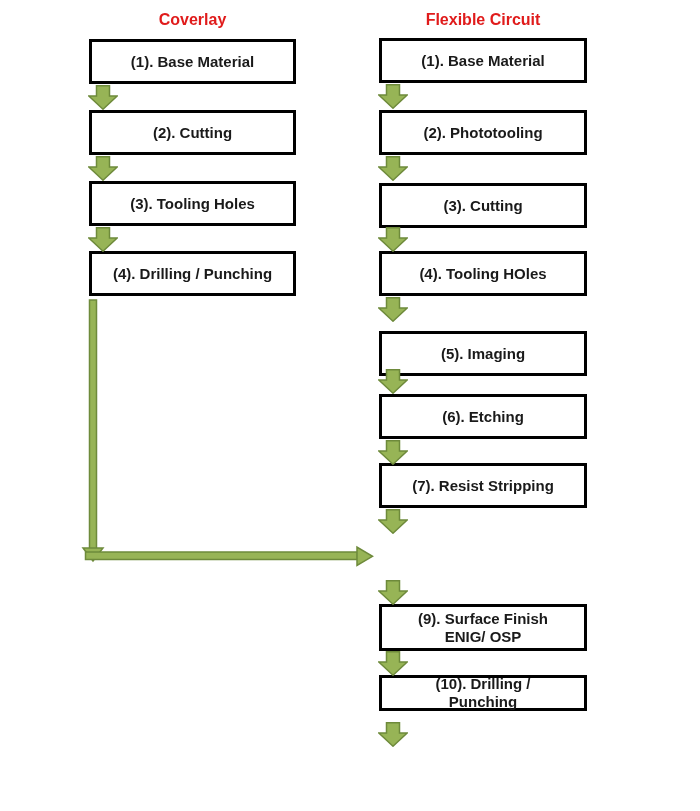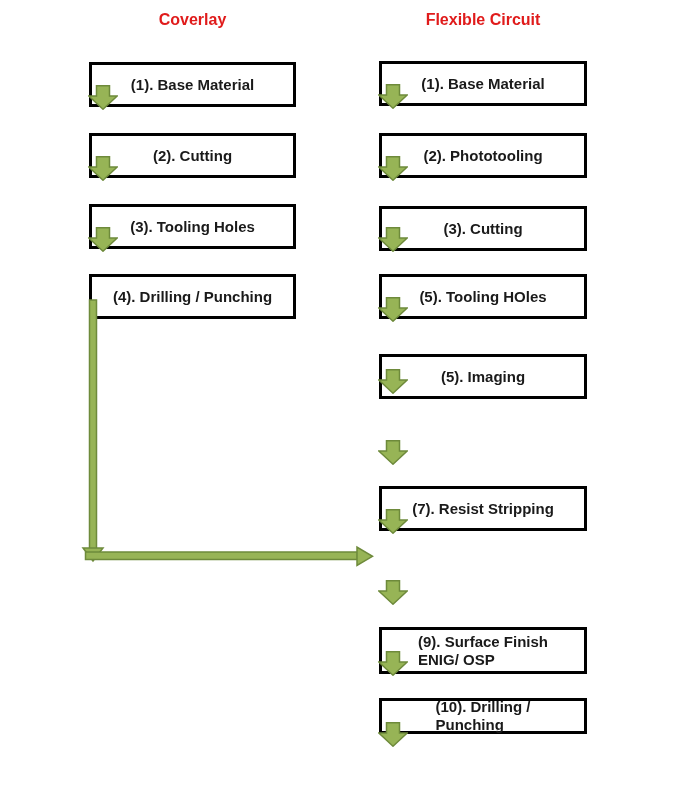--- a/index.html
+++ b/index.html
@@ -33,27 +33,26 @@
   .col-header.right { left: 379px; width: 208px; }
   .box {
     position: absolute;
     width: 207px;
     height: 45px;
     background: #ffffff;
     border: 3px solid var(--box-border);
     display: flex;
     align-items: center;
     justify-content: center;
-    text-align: left;
+    text-align: center;
     font-size: 15px;
     line-height: 18px;
     font-weight: bold;
     color: #1a1a1a;
     white-space: pre-line;
-    margin-top: 23px;
   }
   .box.right { width: 208px; left: 379px; }
   .box.left  { left: 89px; }
   .arrow-down {
     position: absolute;
     width: 30px;
     height: 25px;
   }
   .arrow-down.leftcol  { left: 88px; }
   .arrow-down.rightcol { left: 378px; }
@@ -98,22 +97,23 @@
   <svg class="arrow-down leftcol" style="top:156px">
       <use href="#downArrow" width="30" height="25"></use>
     </svg>
   <svg class="arrow-down leftcol" style="top:227px">
       <use href="#downArrow" width="30" height="25"></use>
     </svg>
 
   <div class="box right" style="top:38px">(1). Base Material</div>
   <div class="box right" style="top:110px">(2). Phototooling</div>
   <div class="box right" style="top:183px">(3). Cutting</div>
-  <div class="box right" style="top:251px">(5). Tooling HOles</div>
+  <div class="box right" style="top:251px">(4). Tooling HOles</div>
   <div class="box right" style="top:331px">(5). Imaging</div>
+  <div class="box right" style="top:394px">(6). Etching</div>
   <div class="box right" style="top:463px">(7). Resist Stripping</div>
   <div class="box right" style="top:604px;height:47px">(9). Surface Finish
 ENIG/ OSP</div>
   <div class="box right" style="top:675px;height:36px">(10). Drilling /
 Punching</div>
 
   <svg class="arrow-down rightcol" style="top:84px">
       <use href="#downArrow" width="30" height="25"></use>
     </svg>
   <svg class="arrow-down rightcol" style="top:156px">

